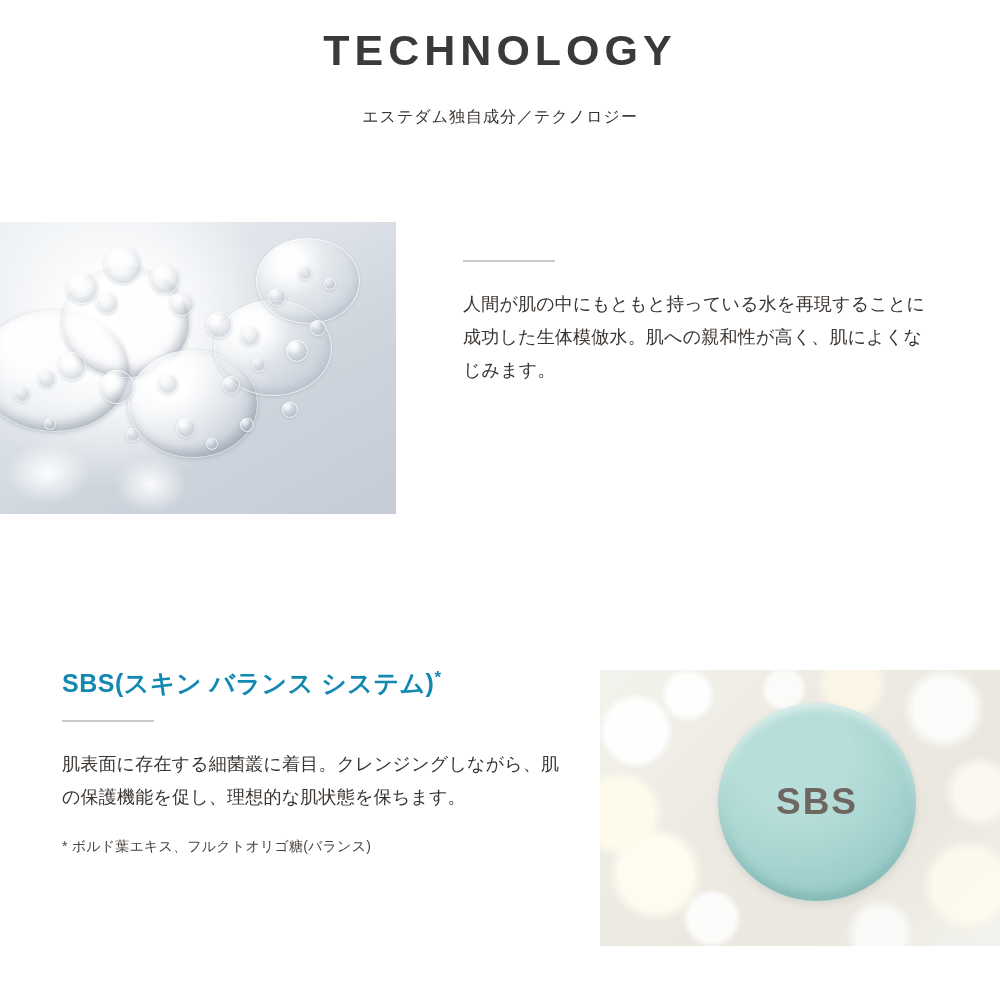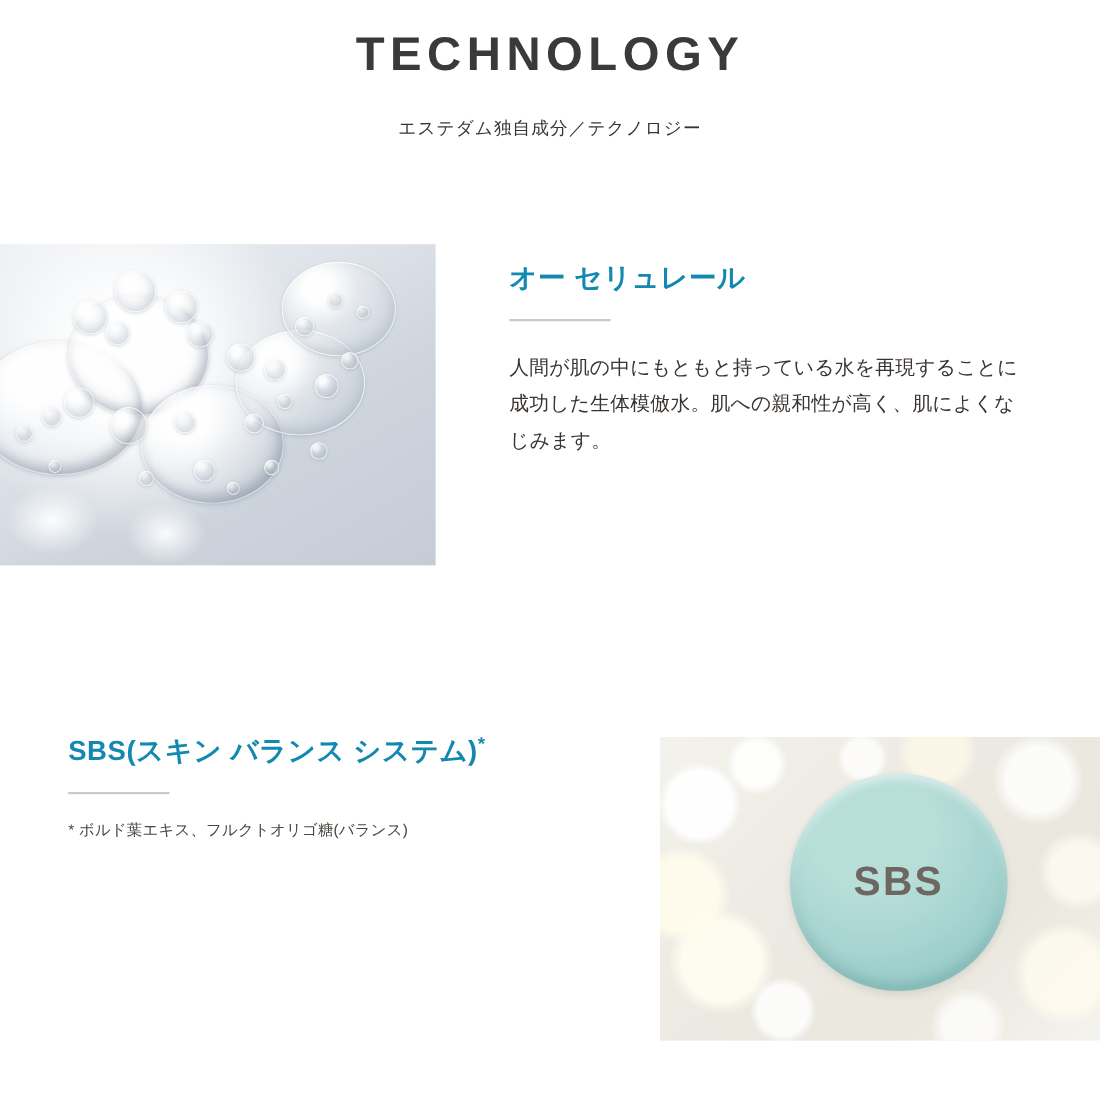--- a/index.html
+++ b/index.html
@@ -211,28 +211,28 @@
   <div class="bub" style="left:324px; top:56px;  width:12px;  height:12px;"></div>
   <div class="bub" style="left:282px; top:180px; width:16px;  height:16px;"></div>
   <div class="bub" style="left:176px; top:196px; width:20px;  height:20px;"></div>
   <div class="bub" style="left:126px; top:206px; width:14px;  height:14px;"></div>
   <div class="bub" style="left:206px; top:216px; width:12px;  height:12px;"></div>
   <div class="bub" style="left:240px; top:196px; width:14px;  height:14px;"></div>
   <div class="bub" style="left:44px;  top:196px; width:12px;  height:12px;"></div>
 </div>
 
 <div class="text-col" id="section-ocellulaire-text">
-  <h2 class="section-heading">オー セリュレール</h2>
   <div class="rule"></div>
   <p class="body-text">人間が肌の中にもともと持っている水を再現することに成功した生体模倣水。肌への親和性が高く、肌によくなじみます。</p>
 </div>
 
 <div class="text-col" id="section-sbs-text">
   <h2 class="section-heading"><span>SBS(スキン バランス システム)</span><span class="asterisk">*</span></h2>
   <div class="rule"></div>
+  <p class="body-text">肌表面に存在する細菌叢に着目。クレンジングしながら、肌の保護機能を促し、理想的な肌状態を保ちます。</p>
   <p class="footnote">* ボルド葉エキス、フルクトオリゴ糖(バランス)</p>
 </div>
 
 <div class="photo" id="sbs-photo">
   <div id="sbs-disc">
     <span id="sbs-disc-label">SBS</span>
   </div>
 </div>
 
 </body></html>

